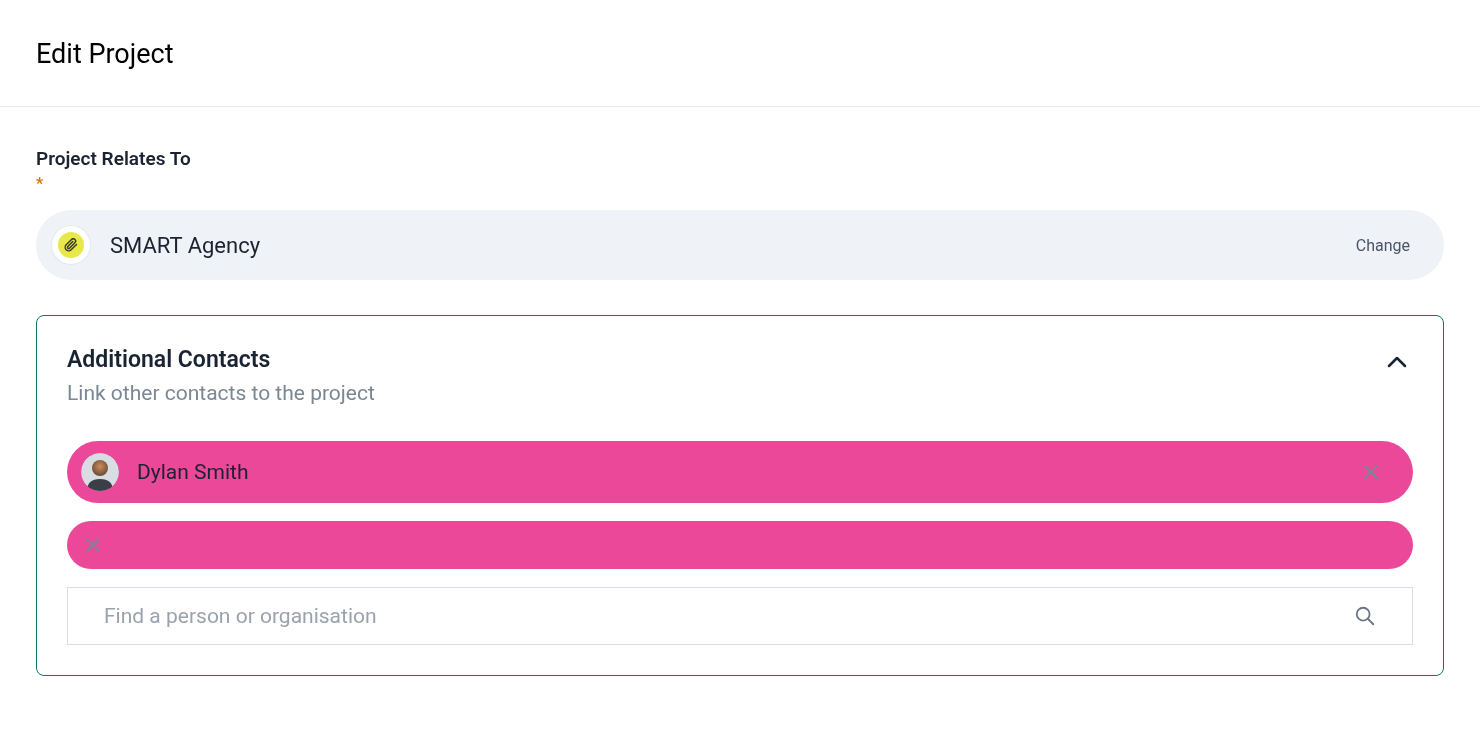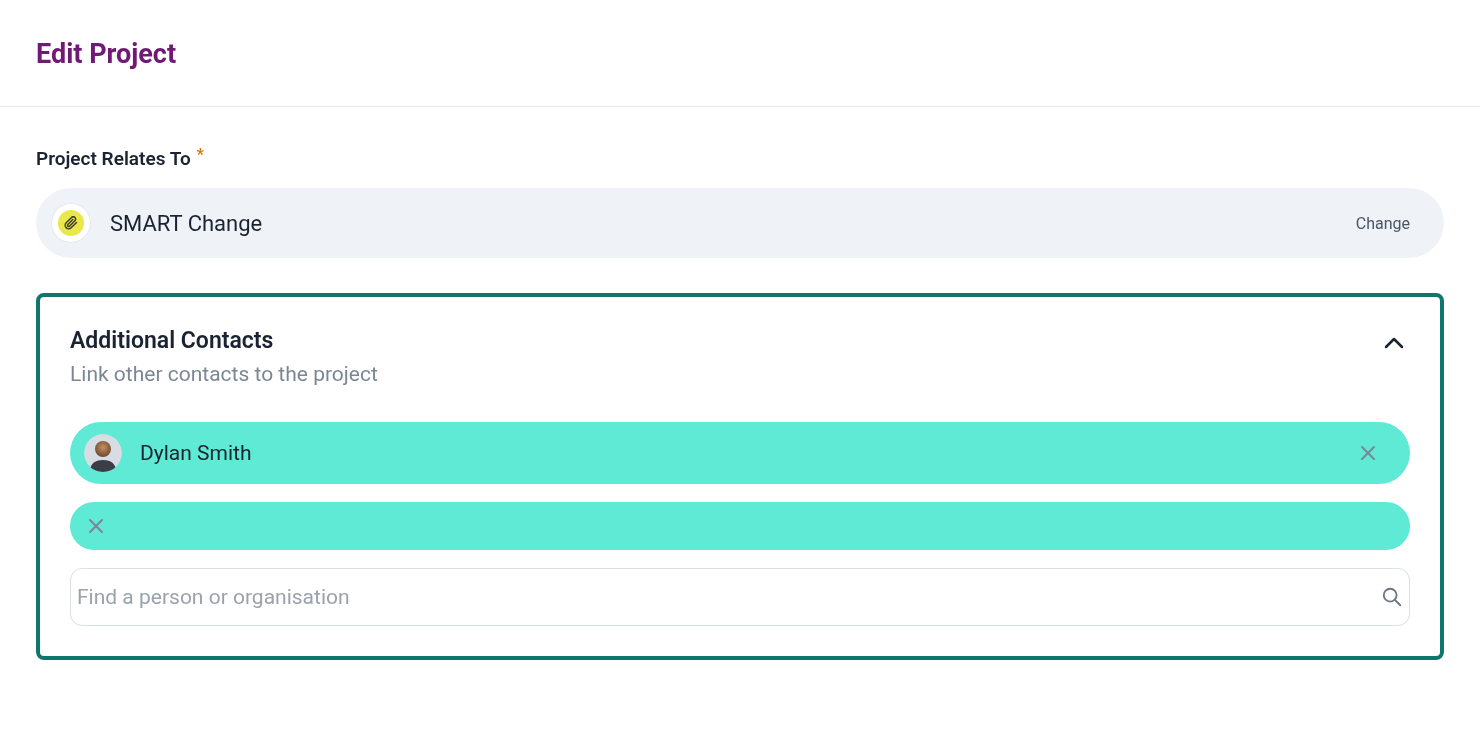--- a/index.html
+++ b/index.html
@@ -12,33 +12,34 @@
       background: #ffffff;
       color: #1a2332;
       width: 1480px;
     }
     .header {
       padding: 38px 36px 36px 36px;
       border-bottom: 1px solid #e8ebee;
     }
     .header h1 {
       font-size: 27px;
-      font-weight: 700;
-      color: #701a75;
+      font-weight: 400;
+      color: #000000;
     }
     .content {
       padding: 40px 36px 20px 36px;
     }
     .field-label {
       font-size: 19px;
       font-weight: 600;
       color: #1a2332;
       margin-bottom: 18px;
       display: flex;
       gap: 6px;
+      flex-direction: column;
     }
     .required-star {
       color: #d97706;
       font-size: 16px;
       line-height: 1;
     }
     .relates-to-pill {
       background: #eff2f6;
       border-radius: 36px;
       padding: 16px 34px 16px 16px;
@@ -83,21 +84,21 @@
     }
     .change-link {
       font-size: 16px;
       color: #4a5568;
       cursor: pointer;
       background: none;
       border: none;
       font-family: inherit;
     }
     .additional-panel {
-      border: 4px solid #0f766e;
+      border: 1px solid #0f766e;
       border-radius: 8px;
       padding: 30px;
     }
     .panel-header {
       display: flex;
       align-items: flex-start;
       justify-content: space-between;
       margin-bottom: 36px;
     }
     .panel-header-text h2 {
@@ -115,21 +116,21 @@
     .chevron-up {
       cursor: pointer;
       padding: 10px 6px 0 0;
     }
     .chevron-up svg {
       width: 20px;
       height: 12px;
       display: block;
     }
     .contact-chip {
-      background: #5eead4;
+      background: #ec4899;
       border-radius: 36px;
       padding: 12px 30px 12px 14px;
       display: flex;
       align-items: center;
       justify-content: space-between;
       margin-bottom: 18px;
     }
     .contact-left {
       display: flex;
       align-items: center;
@@ -163,22 +164,22 @@
       display: flex;
       align-items: center;
     }
     .remove-btn svg {
       width: 16px;
       height: 16px;
       display: block;
     }
     .search-row {
       border: 1px solid #d9dfe5;
-      border-radius: 12px;
-      padding: 16px 6px;
+      border-radius: 0;
+      padding: 16px 36px;
       display: flex;
       align-items: center;
       justify-content: space-between;
     }
     .search-input {
       border: none;
       outline: none;
       font-size: 21px;
       color: #1a2332;
       flex: 1;
@@ -215,21 +216,21 @@
     <div class="relates-to-left">
       <div class="org-avatar">
         <div class="org-avatar-inner">
           <span class="paperclip-icon">
             <svg viewBox="0 0 24 24" fill="none" stroke="#3a3a2a" stroke-width="2.5" stroke-linecap="round" stroke-linejoin="round">
               <path d="M21.44 11.05l-9.19 9.19a6 6 0 0 1-8.49-8.49l9.19-9.19a4 4 0 0 1 5.66 5.66l-9.2 9.19a2 2 0 0 1-2.83-2.83l8.49-8.48"></path>
             </svg>
           </span>
         </div>
       </div>
-      <span class="org-name">SMART Change</span>
+      <span class="org-name">SMART Agency</span>
     </div>
     <button class="change-link">Change</button>
   </div>
 
   <div class="additional-panel">
     <div class="panel-header">
       <div class="panel-header-text">
         <h2>Additional Contacts</h2>
         <p>Link other contacts to the project</p>
       </div>

